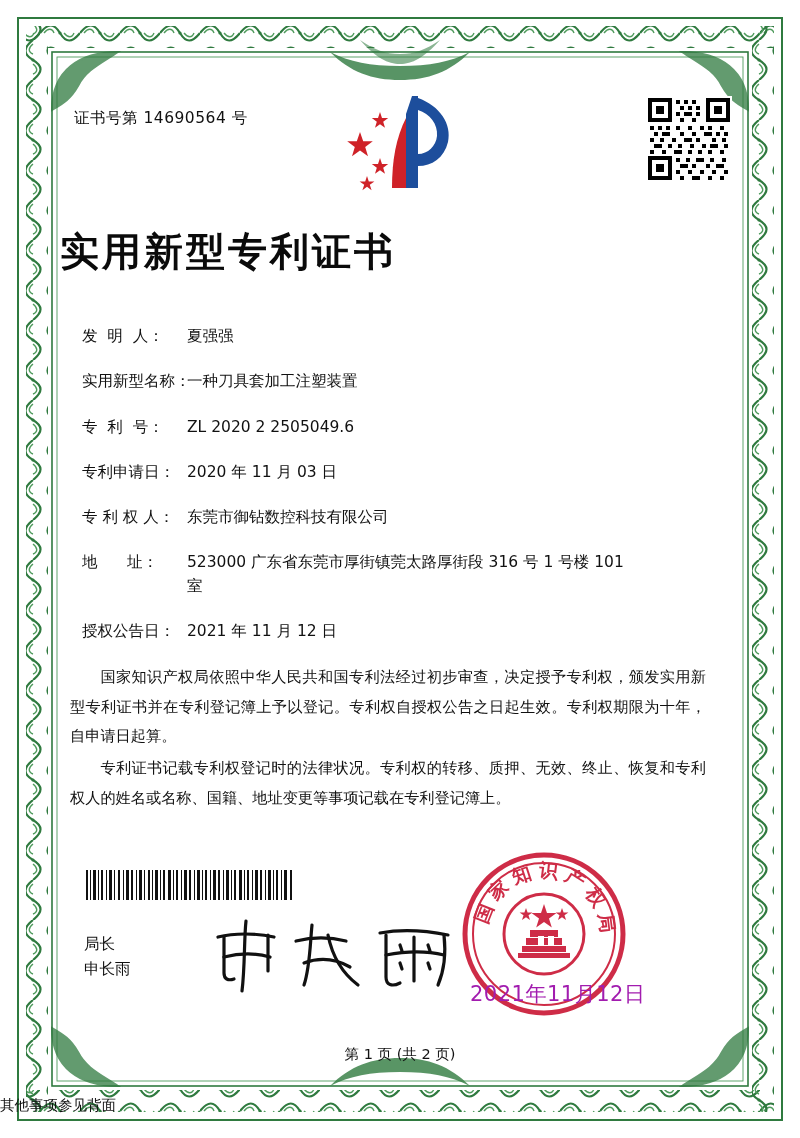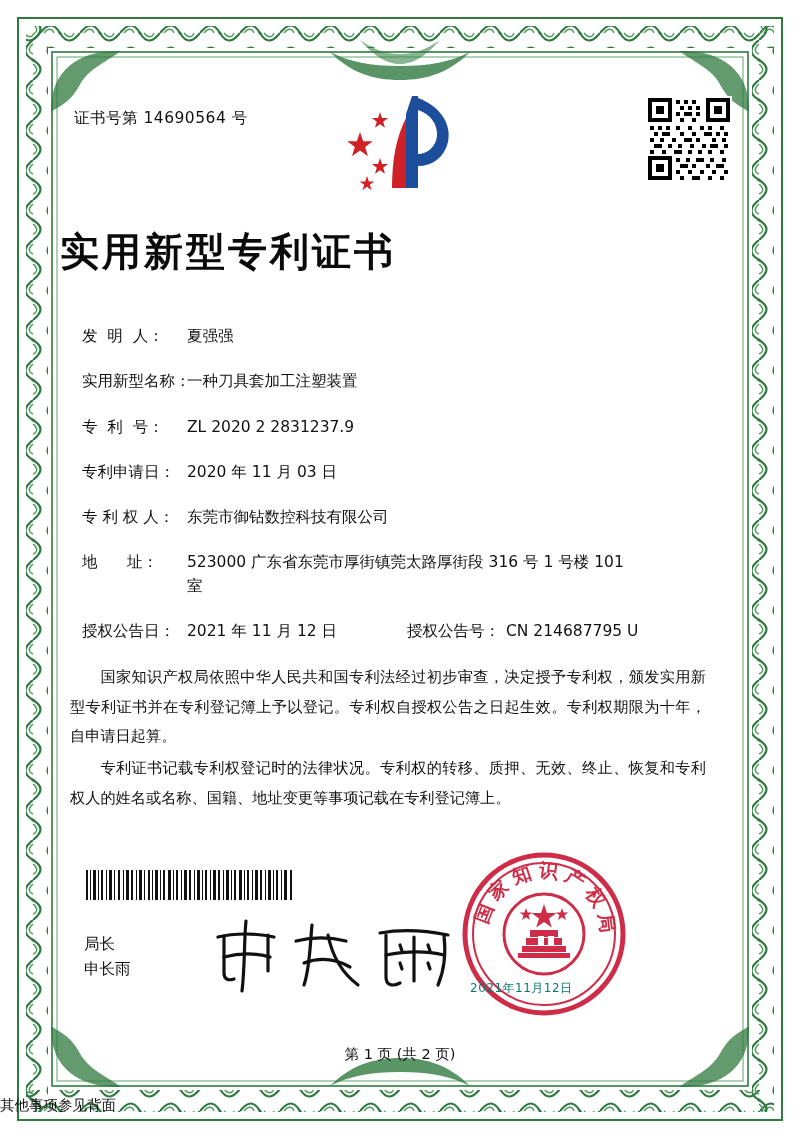--- a/index.html
+++ b/index.html
@@ -175,22 +175,22 @@
     left: 400px;
     top: 780px;
     width: 168px;
     height: 168px;
   }
   .seal-date {
     position: absolute;
     left: 410px;
     top: 910px;
     font-family: "DejaVu Sans", "Liberation Sans", sans-serif;
-    font-size: 12px;
-    color: #0f766e;
+    font-size: 21px;
+    color: #a21caf;
     letter-spacing: 0.5px;
   }
 
   
   .page-footer {
     position: absolute;
     left: 0;
     top: 975px;
     width: 680px;
     text-align: center;
@@ -365,41 +365,38 @@
 
       <div class="field-row">
         <span class="field-label">发  明  人：</span><span class="field-value">夏强强</span>
       </div>
 
       <div class="field-row">
         <span class="field-label">实用新型名称：</span><span class="field-value">一种刀具套加工注塑装置</span>
       </div>
 
       <div class="field-row">
-        <span class="field-label">专  利  号：</span><span class="field-value">ZL 2020 2 2831237.9</span>
+        <span class="field-label">专  利  号：</span><span class="field-value">ZL 2020 2 2505049.6</span>
       </div>
 
       <div class="field-row">
         <span class="field-label">专利申请日：</span><span class="field-value">2020 年 11 月 03 日</span>
       </div>
 
       <div class="field-row">
         <span class="field-label">专 利 权 人：</span><span class="field-value">东莞市御钻数控科技有限公司</span>
       </div>
 
       <div class="field-row">
         <span class="field-label">地      址：</span><span class="field-value">523000 广东省东莞市厚街镇莞太路厚街段 316 号 1 号楼 101</span>
         <span class="addr-second">室</span>
       </div>
 
       <div class="field-row two-col">
         <span class="field-label">授权公告日：</span><span class="field-value">2021 年 11 月 12 日</span>
-        <span class="col-b">
-          <span class="field-label">授权公告号：</span><span class="field-value">CN 214687795 U</span>
-        </span>
       </div>
 
     </div>
 
     <div class="paragraphs">
       <p>国家知识产权局依照中华人民共和国专利法经过初步审查，决定授予专利权，颁发实用新型专利证书并在专利登记簿上予以登记。专利权自授权公告之日起生效。专利权期限为十年，自申请日起算。</p>
       <p>专利证书记载专利权登记时的法律状况。专利权的转移、质押、无效、终止、恢复和专利权人的姓名或名称、国籍、地址变更等事项记载在专利登记簿上。</p>
     </div>
 
     <svg class="barcode" viewBox="0 0 212 30" xmlns="http://www.w3.org/2000/svg" shape-rendering="crispEdges">

